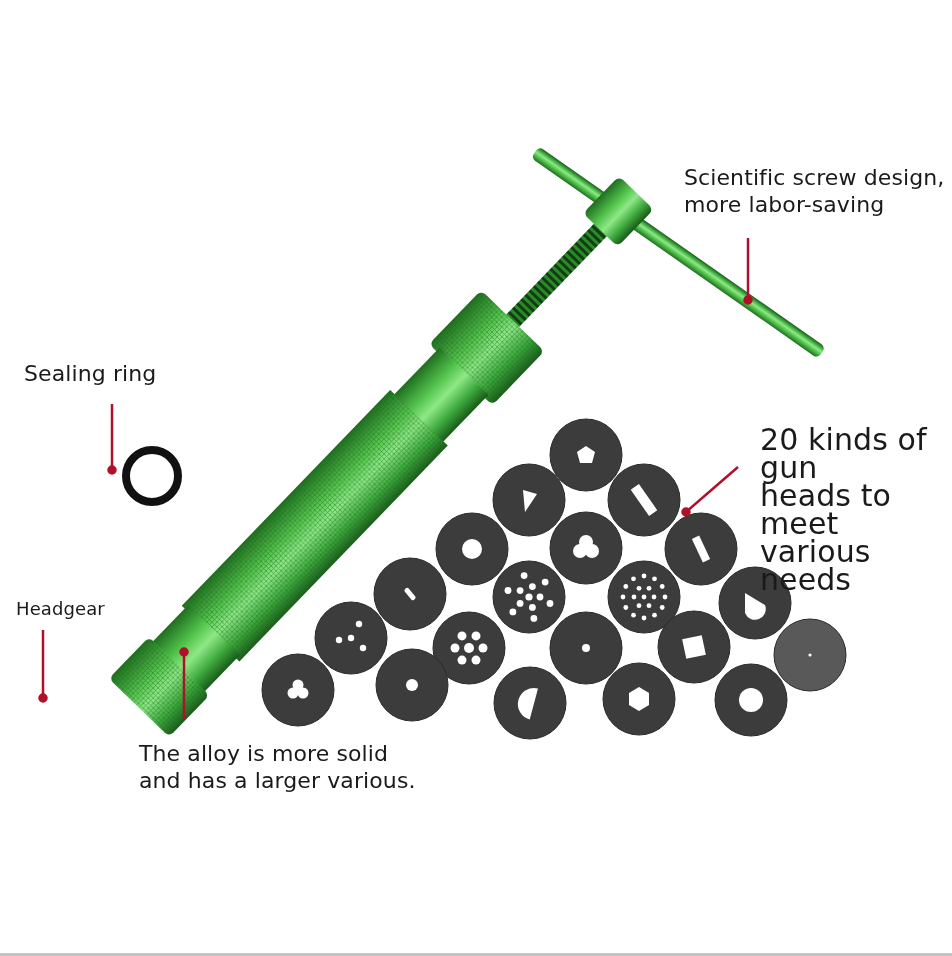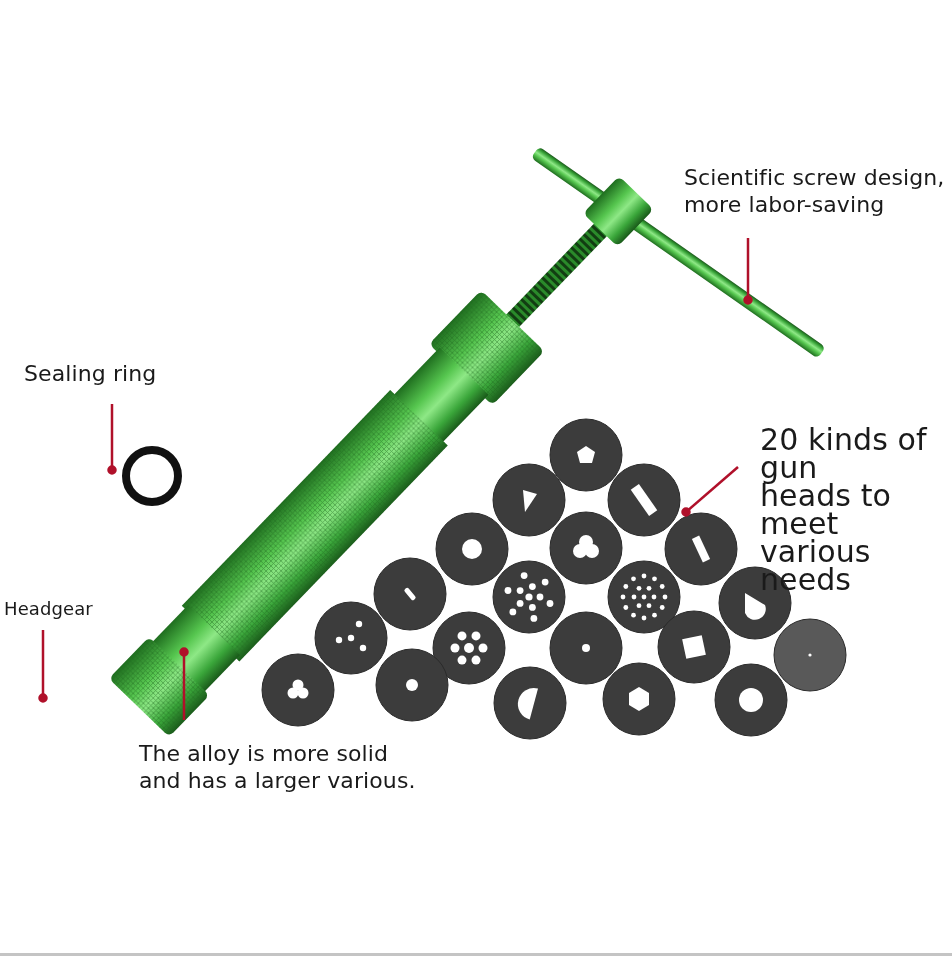--- a/index.html
+++ b/index.html
@@ -195,17 +195,17 @@
       <circle cx="184" cy="652" r="3.5"></circle>
   </g>
 </svg>
 
 <div class="label" style="left:684px; top:164px;">Scientific screw design,
 more labor-saving</div>
 <div class="label" style="left:24px; top:360px;">Sealing ring</div>
 <div class="label" style="left:748px; top:426px; font-size:30px; line-height:28px;margin-left:12px;">20 kinds of gun
 heads to meet
 various needs</div>
-<div class="label small" style="left:4px; top:595px;">Headgear</div>
+<div class="label small" style="left:16px; top:595px;">Headgear</div>
 <div class="label" style="left:139px; top:740px;">The alloy is more solid
 and has a larger various.</div>
 
 <div class="bottom-rule"></div>
 
 </body></html>

